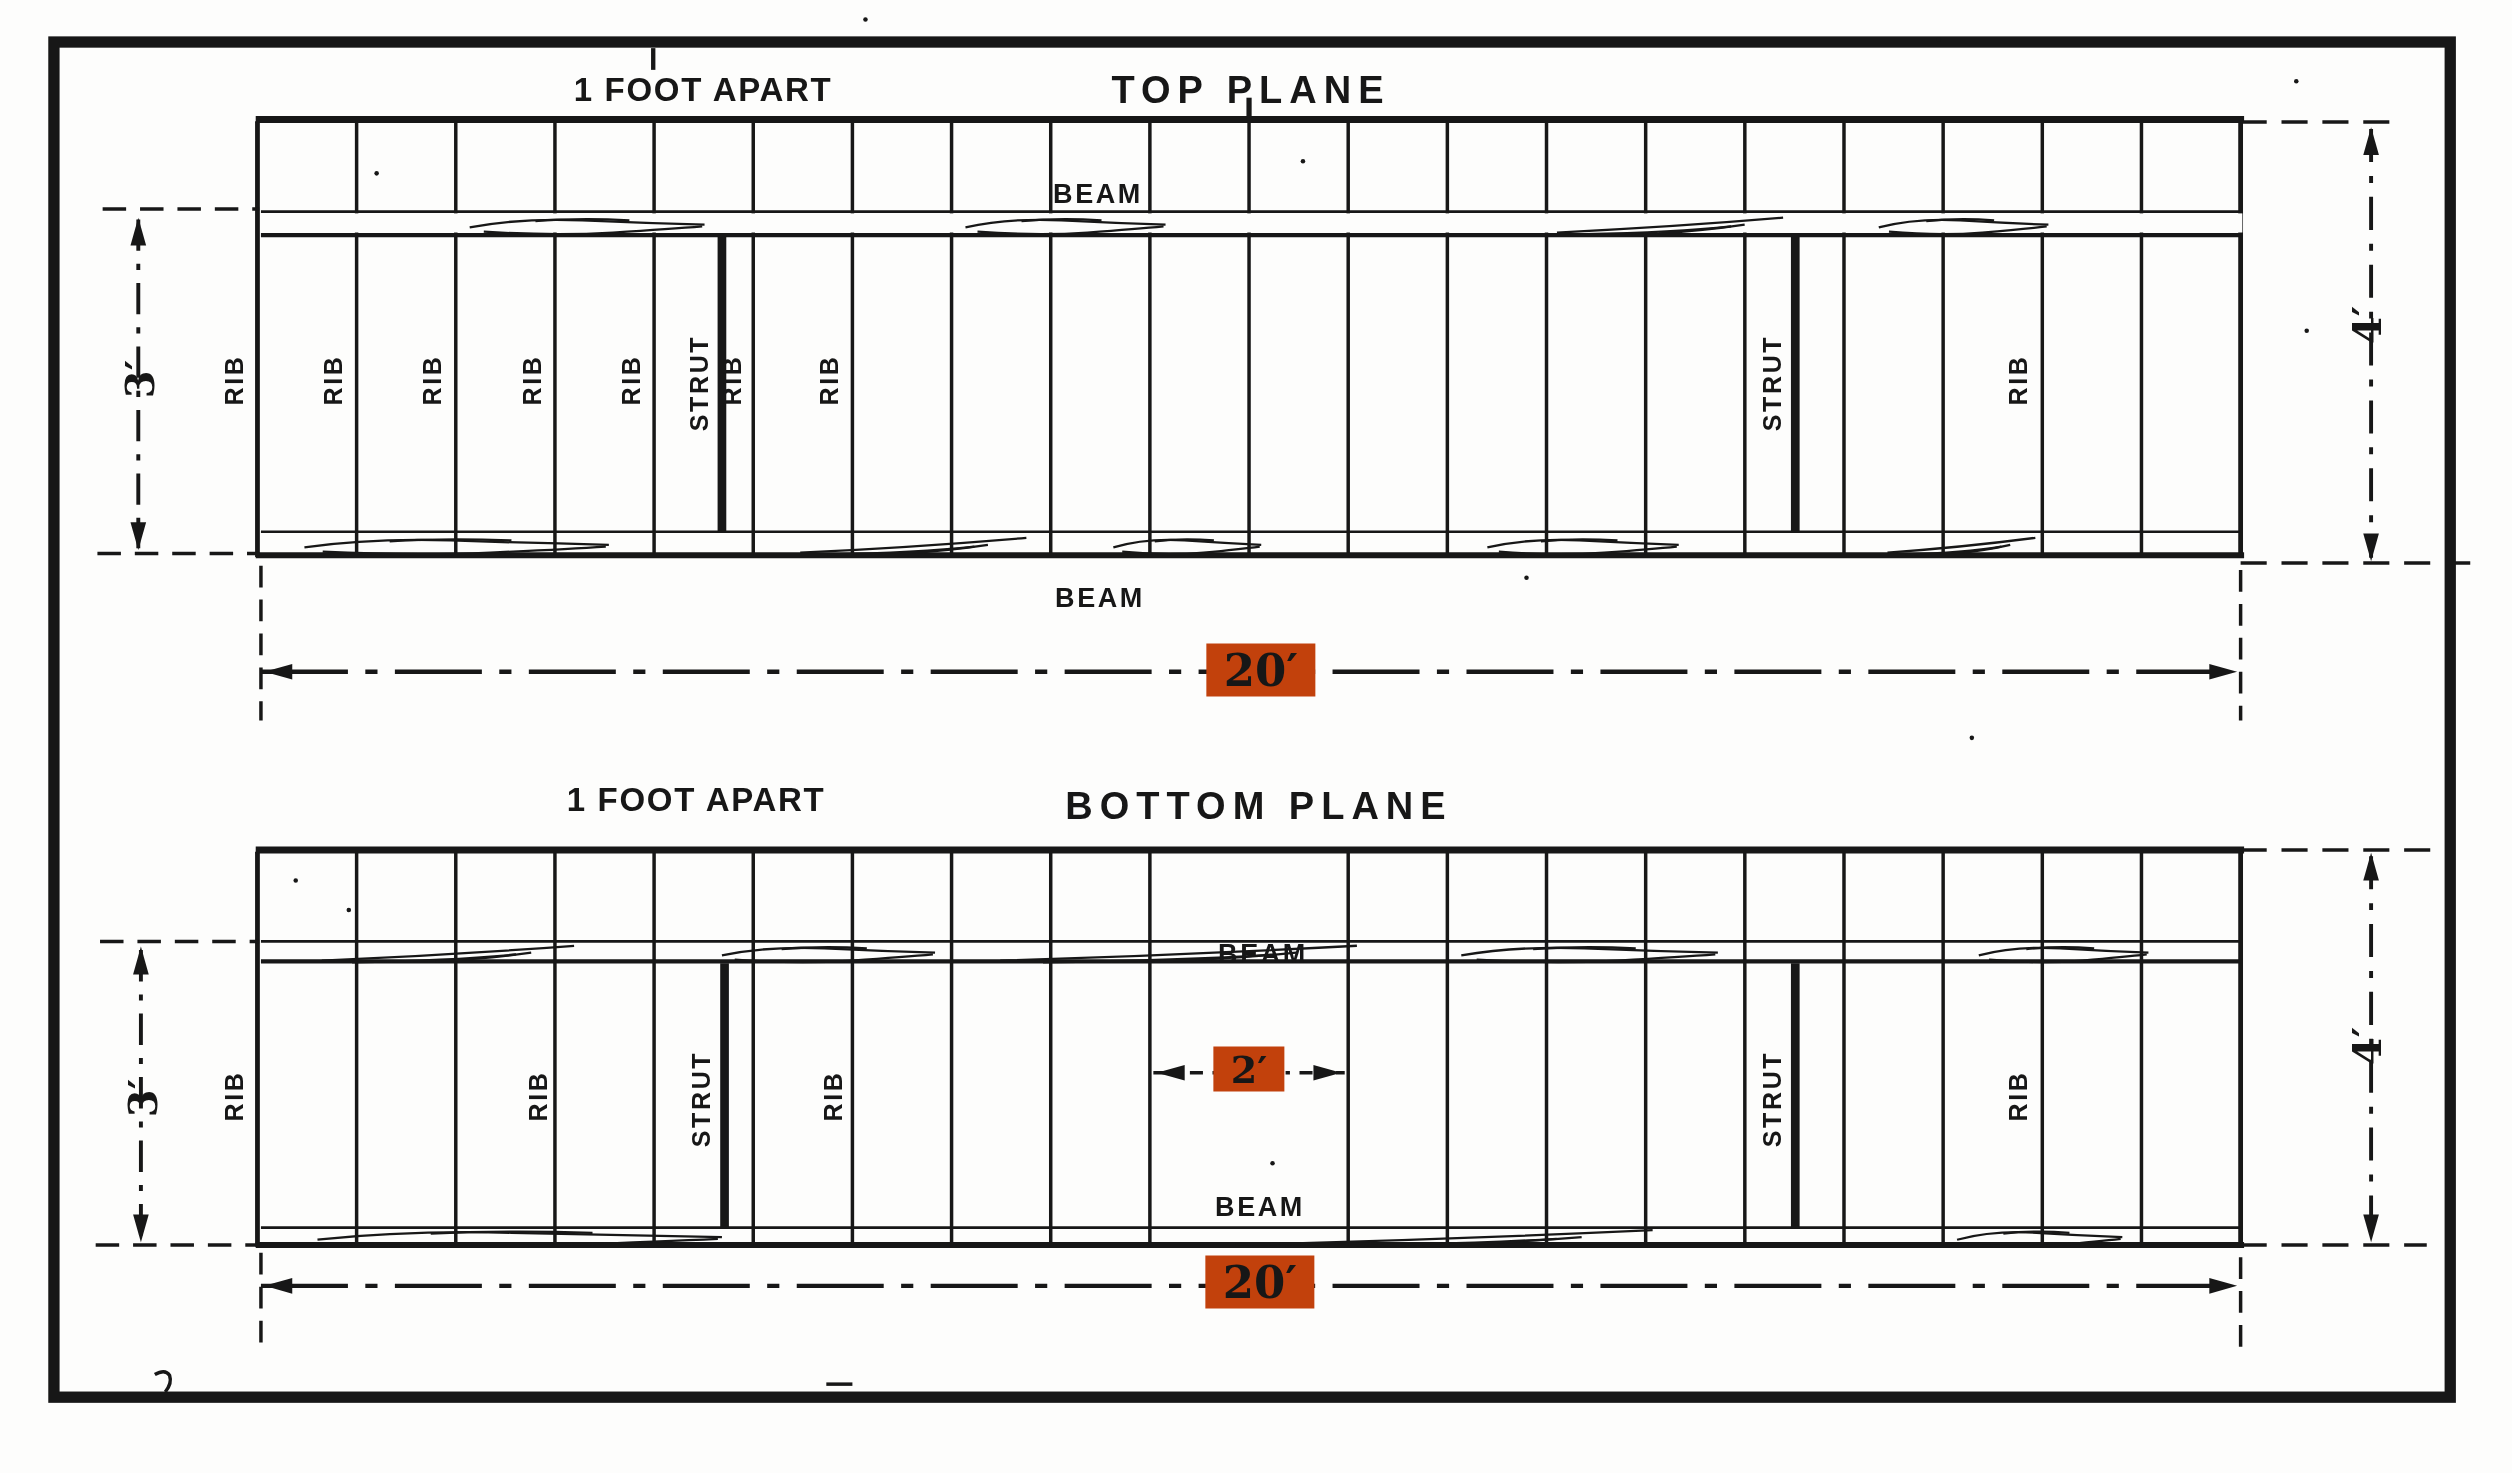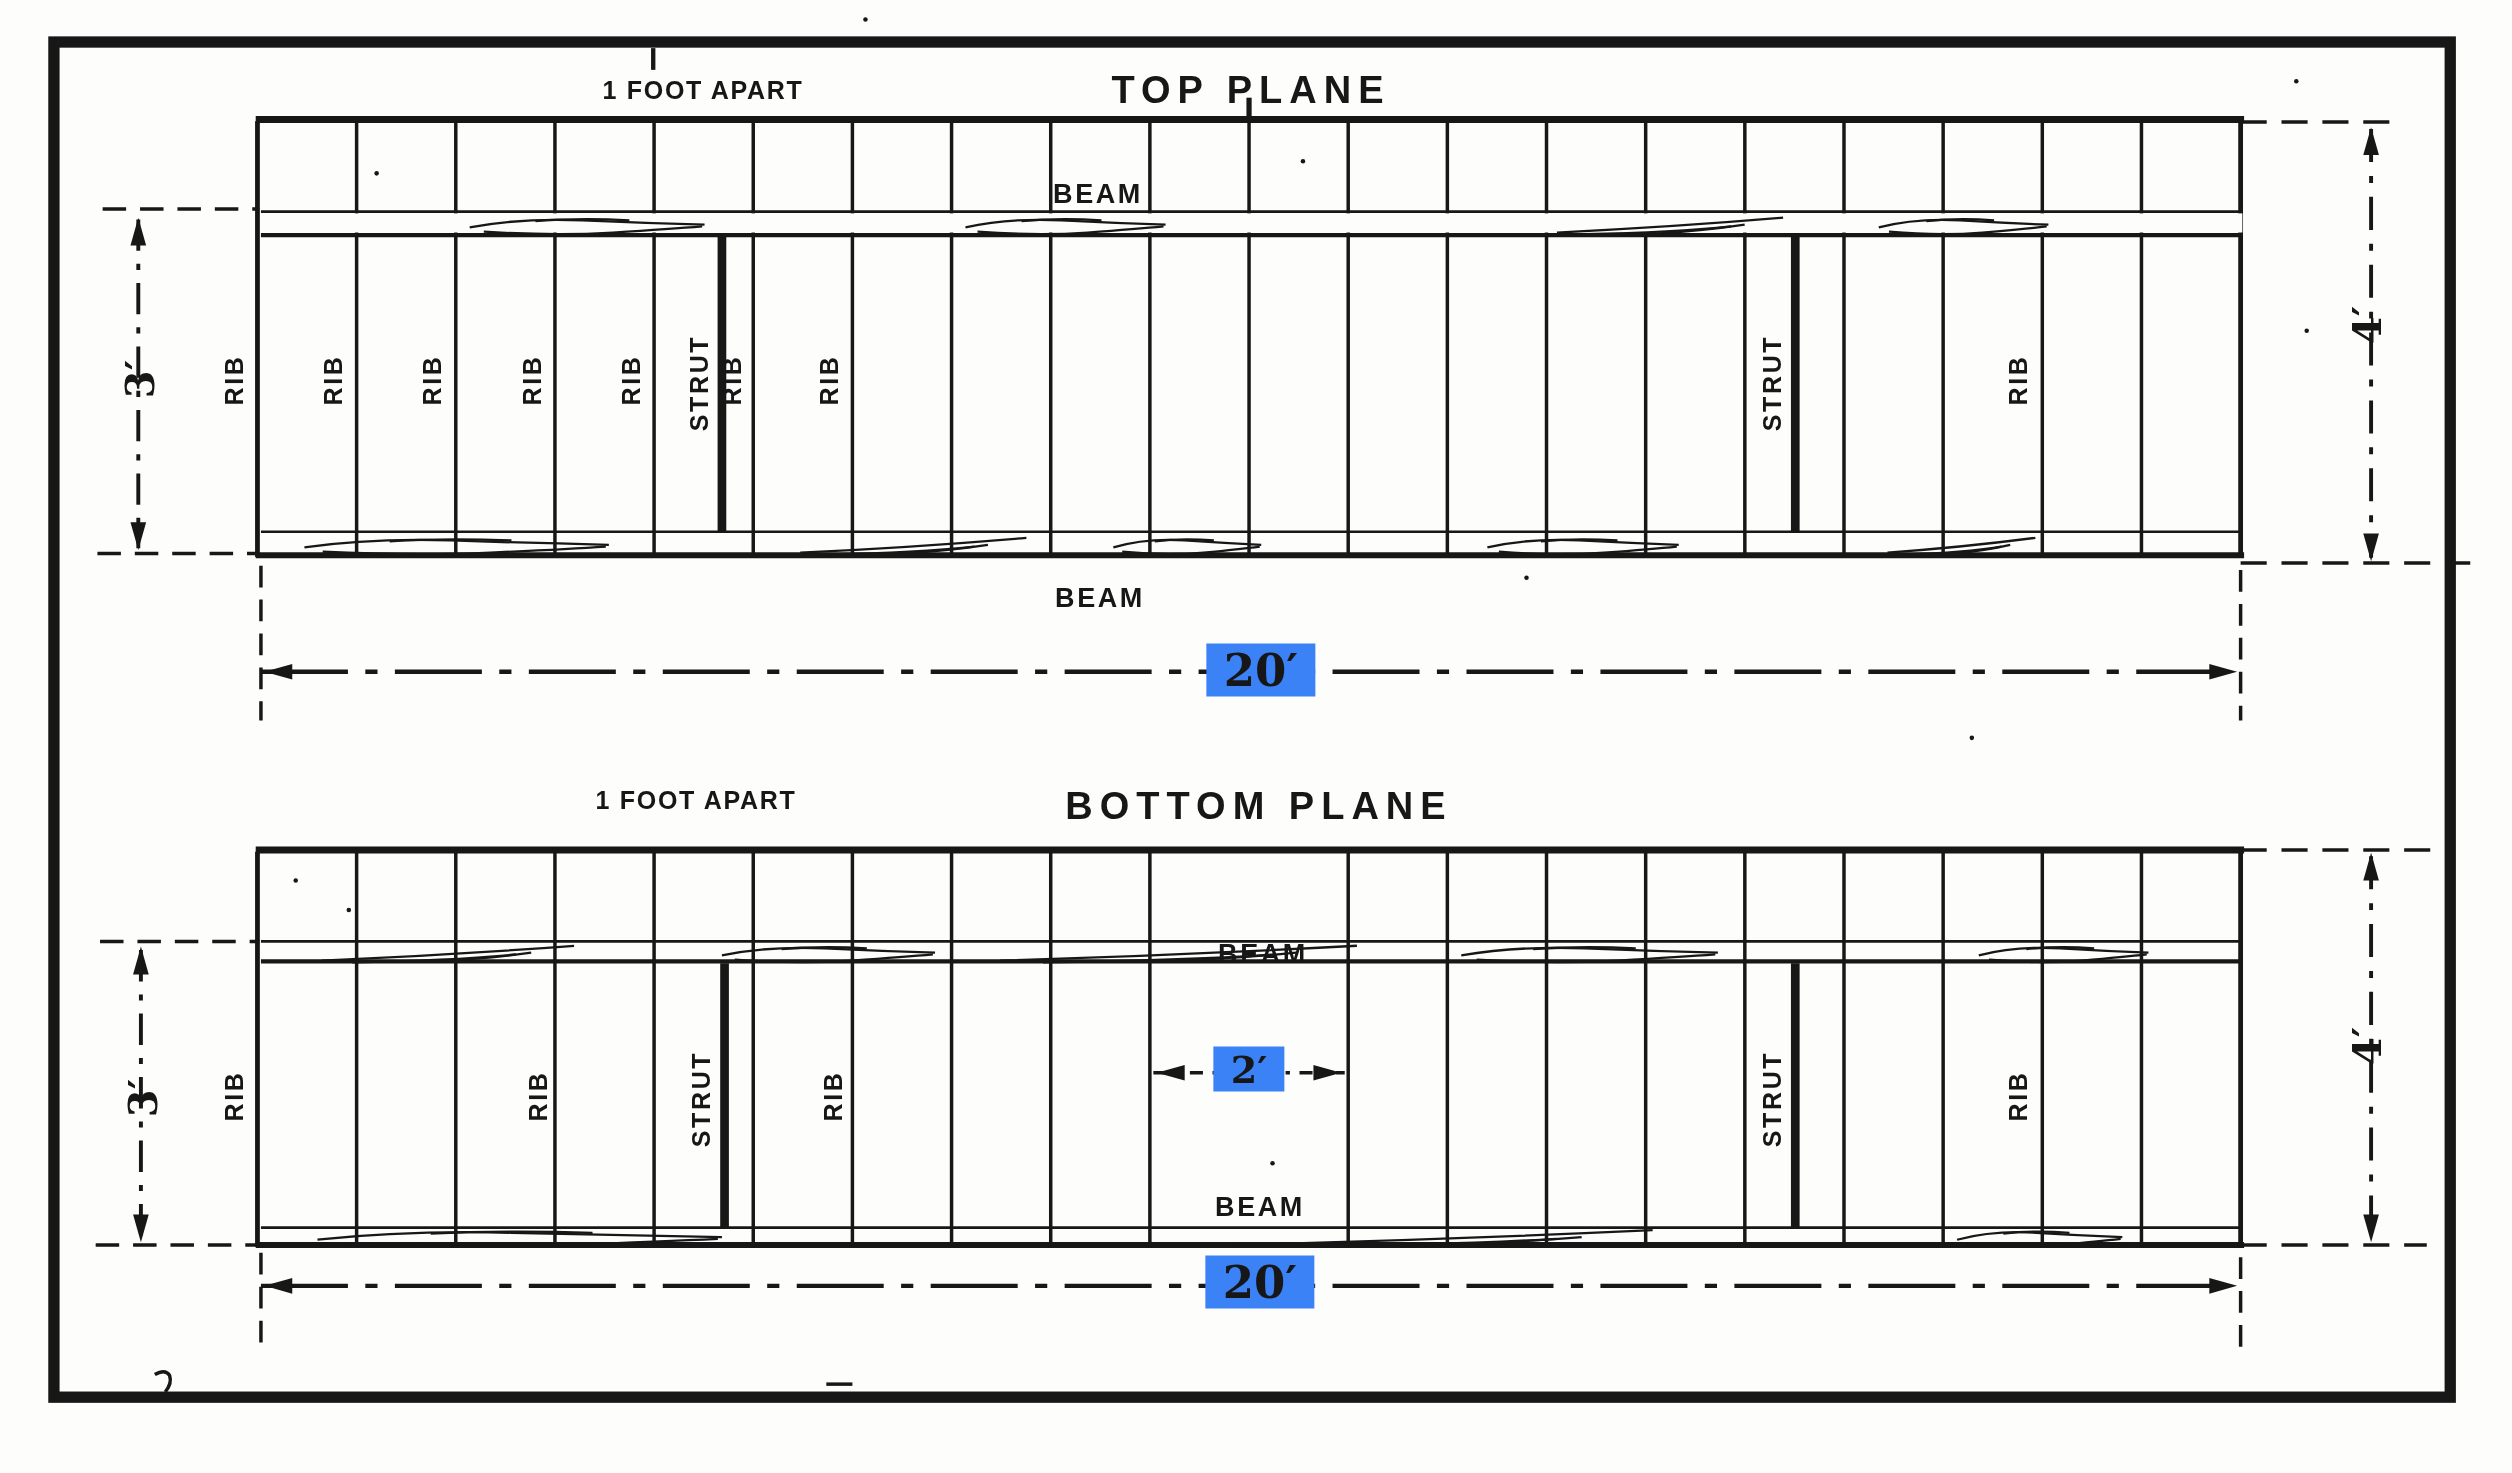--- a/index.html
+++ b/index.html
@@ -2,28 +2,28 @@
 <html style="font-size:14px"><head>
 <meta charset="utf-8">
 <style>
   html,body{margin:0;padding:0;background:#fff;}
   #stage{position:relative;width:2512px;height:1474px;background:#fdfdfc;overflow:hidden;
          font-family:"Liberation Sans",sans-serif;}
   svg{position:absolute;left:0;top:0;}
   .lbl{position:absolute;transform:translate(-50%,-50%);white-space:nowrap;color:#171717;
        font-weight:700;font-size:28px;letter-spacing:2.6px;}
   .title{font-size:38px;letter-spacing:7px;}
-  .note{font-size:25px;letter-spacing:1.7px;text-align:right;}
+  .note{font-size:33px;letter-spacing:1.7px;text-align:right;}
   .beam{font-size:27px;letter-spacing:2.6px;}
   .vlabel{transform:translate(-50%,-50%) rotate(-90deg);font-size:25px;letter-spacing:2.6px;}
   .dim{font-family:"DejaVu Serif",serif;font-weight:700;font-size:40px;letter-spacing:0;}
   .dim.v{transform:translate(-50%,-50%) rotate(-90deg);}
   .dim.big{font-size:45px;}
   .dim.small{font-size:38px;}
-  .onln{background:#3b82f6;padding:0 17.4px;}
+  .onln{background:#c2410c;padding:0 17.4px;}
 </style>
 </head>
 <body>
 
 <div id="stage">
 
   <svg width="2512" height="1474" viewBox="0 0 2888 1694">
 
     <g id="ribs-top">
         <line x1="296" y1="139" x2="296" y2="640" stroke="#171717" stroke-width="5.5"></line>

